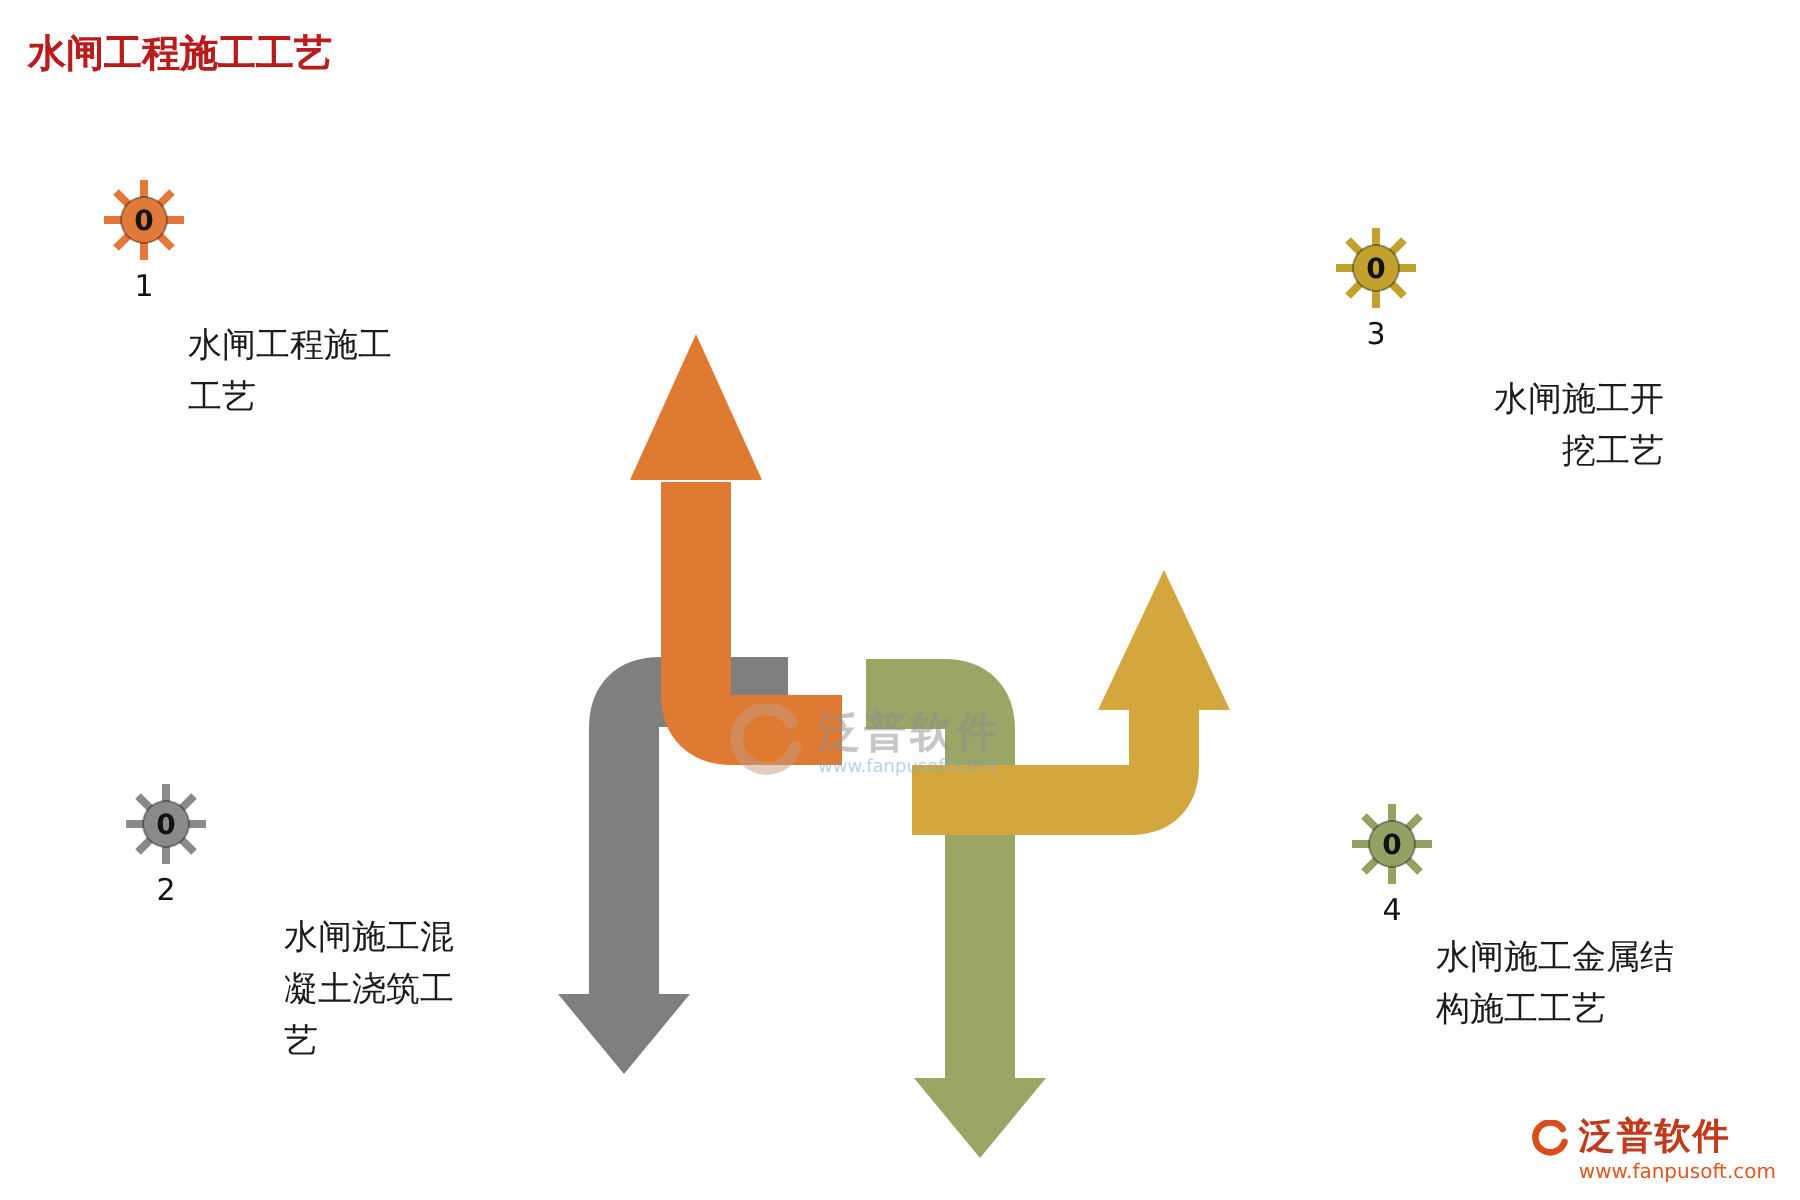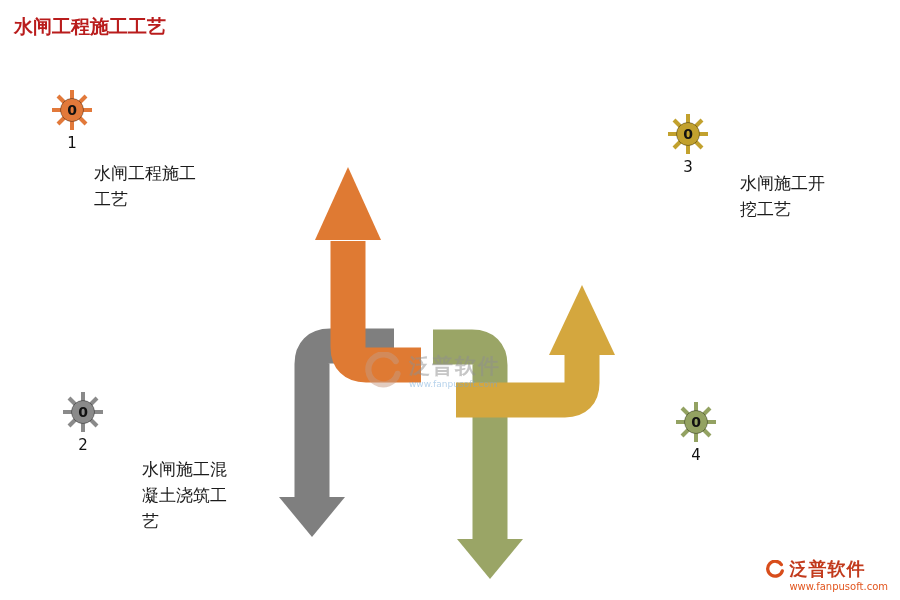--- a/index.html
+++ b/index.html
@@ -8,21 +8,21 @@
     font-family:"DejaVu Sans","Liberation Sans",sans-serif;color:#111;
   }
   .title{position:absolute;left:14px;top:14px;font-size:19px;font-weight:700;color:#b91c1c;}
   .arrows-svg{position:absolute;left:0;top:0;width:900px;height:600px;z-index:1;pointer-events:none;}
   .sun{position:absolute;width:44px;height:44px;z-index:2;}
   .sun-badge{font-size:14px;font-weight:700;fill:#111;}
   .num{position:absolute;width:44px;text-align:center;font-size:15px;color:#111;z-index:2;}
   .label{position:absolute;font-size:17px;color:#1b1b1b;line-height:26px;z-index:2;}
   .lbl1{left:94px;top:160px;width:106px;}
   .lbl2{left:94px;top:456px;width:92px;margin-left:48px;}
-  .lbl3{left:740px;top:170px;width:92px;}
+  .lbl3{left:740px;top:187px;width:92px;text-align:right;}
   .lbl4{left:718px;top:466px;width:126px;}
   .watermark{position:absolute;left:363px;top:352px;display:flex;align-items:center;gap:6px;opacity:.5;z-index:3;}
   .wm-logo{width:40px;height:40px;}
   .wm-col{display:flex;flex-direction:column;line-height:1.1;}
   .wm-brand{font-size:21px;font-weight:700;color:#8f8f8f;letter-spacing:2px;}
   .wm-url{font-size:9px;color:#6fa7d8;margin-top:2px;}
   .footer{position:absolute;right:12px;bottom:8px;display:flex;align-items:flex-start;gap:4px;z-index:2;}
   .ft-logo{width:20px;height:20px;margin-top:1px;}
   .ft-col{display:flex;flex-direction:column;line-height:1.15;}
   .ft-brand{font-size:18px;font-weight:700;color:#c23a1c;letter-spacing:1px;}
@@ -101,20 +101,21 @@
     <g stroke-width="4" stroke="#93a262">
       <line x1="22" y1="2" x2="22" y2="42"></line>
       <line x1="2" y1="22" x2="42" y2="22"></line>
       <line x1="8" y1="8" x2="36" y2="36"></line>
       <line x1="8" y1="36" x2="36" y2="8"></line>
     </g>
     <circle cx="22" cy="22" r="11.5" stroke="rgba(0,0,0,0.35)" fill="#93a262"></circle>
     <text x="22" y="27" text-anchor="middle" class="sun-badge">0</text>
   </svg>
   <div class="num" style="left:674px;top:446px">4</div>
+  <div class="label lbl4">水闸施工金属结构施工工艺</div>
 
   <div class="watermark">
     <svg class="wm-logo" viewBox="0 0 22 22">
       <path d="M 18 5 A 8.2 8.2 0 1 0 19 12" fill="none" stroke="#c79a82" stroke-width="3.4" stroke-linecap="round"></path>
     </svg>
     <div class="wm-col">
       <span class="wm-brand">泛普软件</span>
       <span class="wm-url">www.fanpusoft.com</span>
     </div>
   </div>

